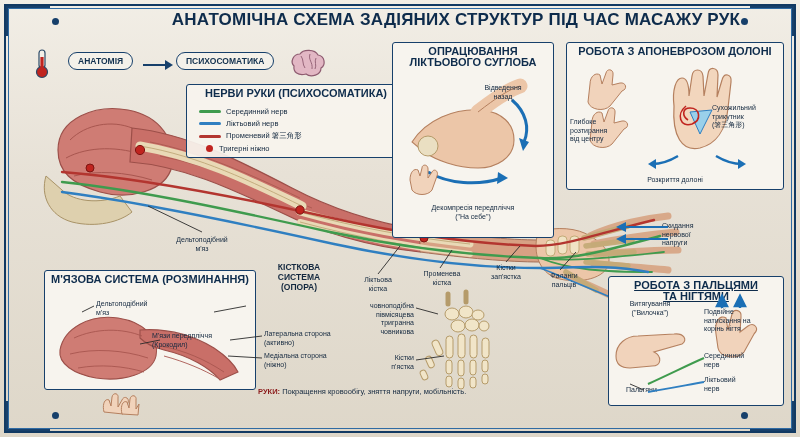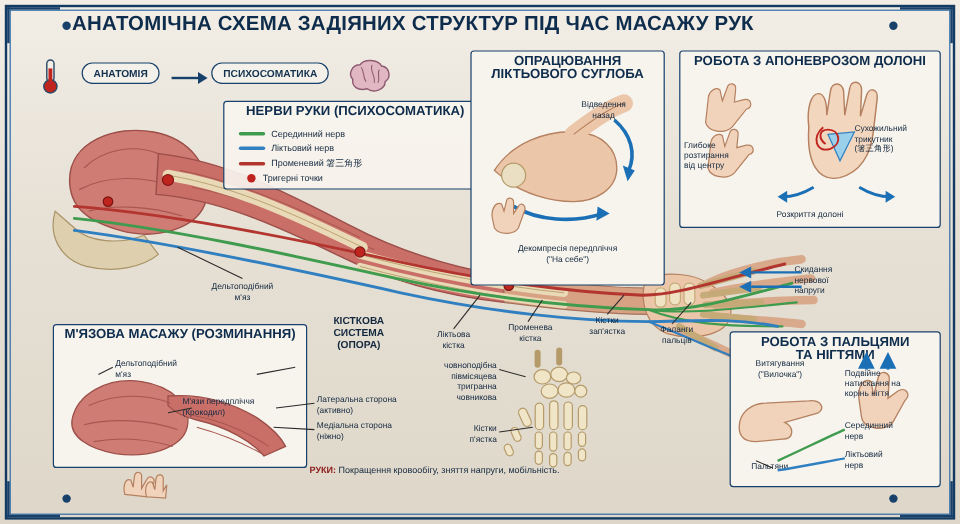--- a/index.html
+++ b/index.html
@@ -33,21 +33,21 @@
   }
   .corner.tl{left:6px;top:6px;border-right:none;border-bottom:none;}
   .corner.tr{right:6px;top:6px;border-left:none;border-bottom:none;}
   .corner.bl{left:6px;bottom:6px;border-right:none;border-top:none;}
   .corner.br{right:6px;bottom:6px;border-left:none;border-top:none;}
   .corner-dot{position:absolute;width:7px;height:7px;border-radius:50%;background:#17406b;}
 
   
   .title{
     position:absolute;left:60px;top:10px;width:680px;
-    text-align:left;
+    text-align:right;
     font-size:17px;font-weight:bold;color:#0e2c4c;
     letter-spacing:.2px;
     line-height:20px;
   }
 
   
   .panel{
     position:absolute;
     background:#f7f4ee;
     border:1.5px solid #17406b;
@@ -190,21 +190,21 @@
       <div class="legend-row">
         <span class="swatch" style="background:#2f7fc1"></span>
         <span class="legend-txt">Ліктьовий нерв</span>
       </div>
       <div class="legend-row">
         <span class="swatch" style="background:#b3352f"></span>
         <span class="legend-txt">Променевий 箸三角形</span>
       </div>
       <div class="legend-row">
         <span class="dot" style="background:#c0241f"></span>
-        <span class="legend-txt">Тригерні точки</span>
+        <span class="legend-txt">Тригерні ніжно</span>
       </div>
     </div>
   </div>
 
   <div class="panel" style="left:392px;top:42px;width:162px;height:196px;">
     <div class="panel-title" style="white-space:pre-line;">ОПРАЦЮВАННЯ
 ЛІКТЬОВОГО СУГЛОБА</div>
   </div>
   <svg width="162" height="150" style="left:392px;top:68px;" class="nolabel">
 
@@ -256,21 +256,21 @@
 нервової
 напруги</div>
   <svg width="60" height="22" style="left:610px;top:222px;" class="nolabel">
     <line x1="58" y1="5" x2="16" y2="5" stroke="#1b6fb5" stroke-width="2"></line>
     <polygon points="16,0 6,5 16,10" fill="#1b6fb5"></polygon>
     <line x1="58" y1="17" x2="16" y2="17" stroke="#1b6fb5" stroke-width="2"></line>
     <polygon points="16,12 6,17 16,22" fill="#1b6fb5"></polygon>
   </svg>
 
   <div class="panel" style="left:44px;top:270px;width:212px;height:120px;">
-    <div class="panel-title">М'ЯЗОВА МАСАЖУ (РОЗМИНАННЯ)</div>
+    <div class="panel-title">М'ЯЗОВА СИСТЕМА (РОЗМИНАННЯ)</div>
   </div>
   <svg width="212" height="92" style="left:44px;top:294px;" class="nolabel">
     <path d="M16 56 C20 34,46 20,74 24 C100 28,116 44,112 62 C108 80,78 88,52 84 C30 80,14 70,16 56 Z" fill="#cf7c74" stroke="#9c4f49" stroke-width="1.1"></path>
     <path d="M96 36 C124 34,150 42,170 54 C182 62,190 70,194 78 L176 86 C166 74,146 62,120 56 C108 53,100 48,96 44 Z" fill="#c96f68" stroke="#9c4f49" stroke-width="1.1"></path>
     <path d="M30 44 C52 34,78 34,98 42 M26 60 C50 54,80 56,104 64 M34 74 C56 70,80 72,100 78" fill="none" stroke="#a8564f" stroke-width="0.9"></path>
     <path d="M116 52 C140 56,162 66,180 78 M120 62 C142 68,160 76,174 84" fill="none" stroke="#a8564f" stroke-width="0.9"></path>
   </svg>
   <div class="lbl" style="left:96px;top:300px;width:80px;white-space:pre-line;">Дельтоподібний
 м'яз</div>
   <div class="lbl" style="left:152px;top:332px;width:90px;white-space:pre-line;">М'язи передпліччя
@@ -349,21 +349,21 @@
       <line x1="416" y1="360" x2="444" y2="356"></line>
       <line x1="246" y1="306" x2="214" y2="312"></line>
       <line x1="262" y1="336" x2="230" y2="340"></line>
       <line x1="262" y1="358" x2="228" y2="356"></line>
       <line x1="94" y1="306" x2="82" y2="312"></line>
       <line x1="160" y1="340" x2="140" y2="344"></line>
     </g>
   </svg>
 
   <div class="panel" style="left:608px;top:276px;width:176px;height:130px;">
-    <div class="panel-title" style="white-space:pre-line;">РОБОТА З ПАЛЬЦЯМИ
+    <div class="panel-title" style="white-space:pre-line;text-decoration:underline;">РОБОТА З ПАЛЬЦЯМИ
 ТА НІГТЯМИ</div>
   </div>
   <svg width="176" height="92" style="left:608px;top:304px;" class="nolabel">
 
     <path d="M8 52 C8 40,18 32,30 32 L66 30 C76 29,80 36,74 40 L46 48 C54 52,54 62,44 62 L22 64 C12 64,8 60,8 52 Z" fill="#f1d3bb" stroke="#b5805f" stroke-width="1.1"></path>
 
     <path d="M108 30 C106 18,112 10,118 14 L120 26 L124 10 C126 4,134 6,133 13 L132 28 L140 22 C146 18,152 24,146 30 L136 48 C130 56,112 54,110 44 Z" fill="#f1d3bb" stroke="#b5805f" stroke-width="1.1"></path>
 
     <g stroke="#1b6fb5" stroke-width="2.4" fill="#1b6fb5">
       <line x1="114" y1="4" x2="114" y2="-6"></line>

